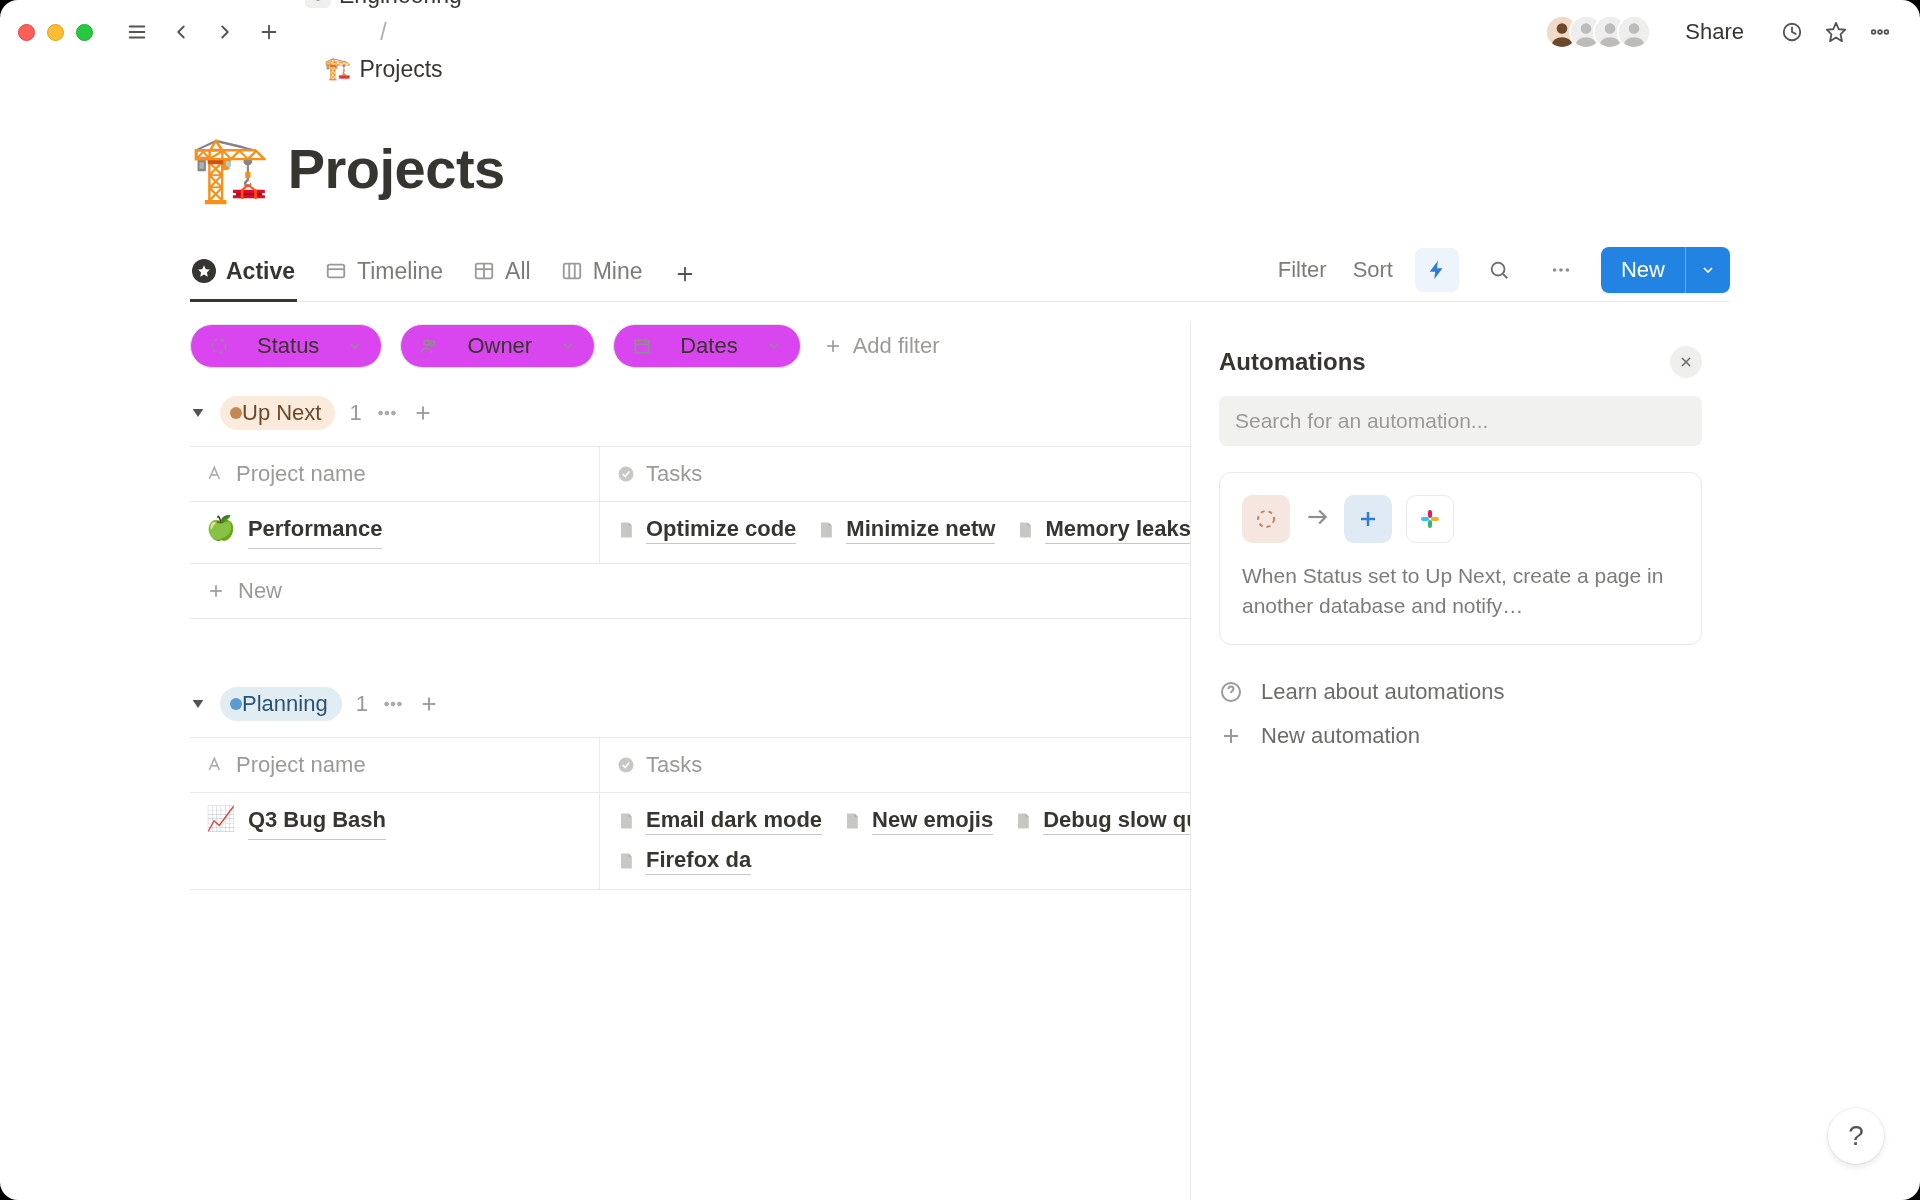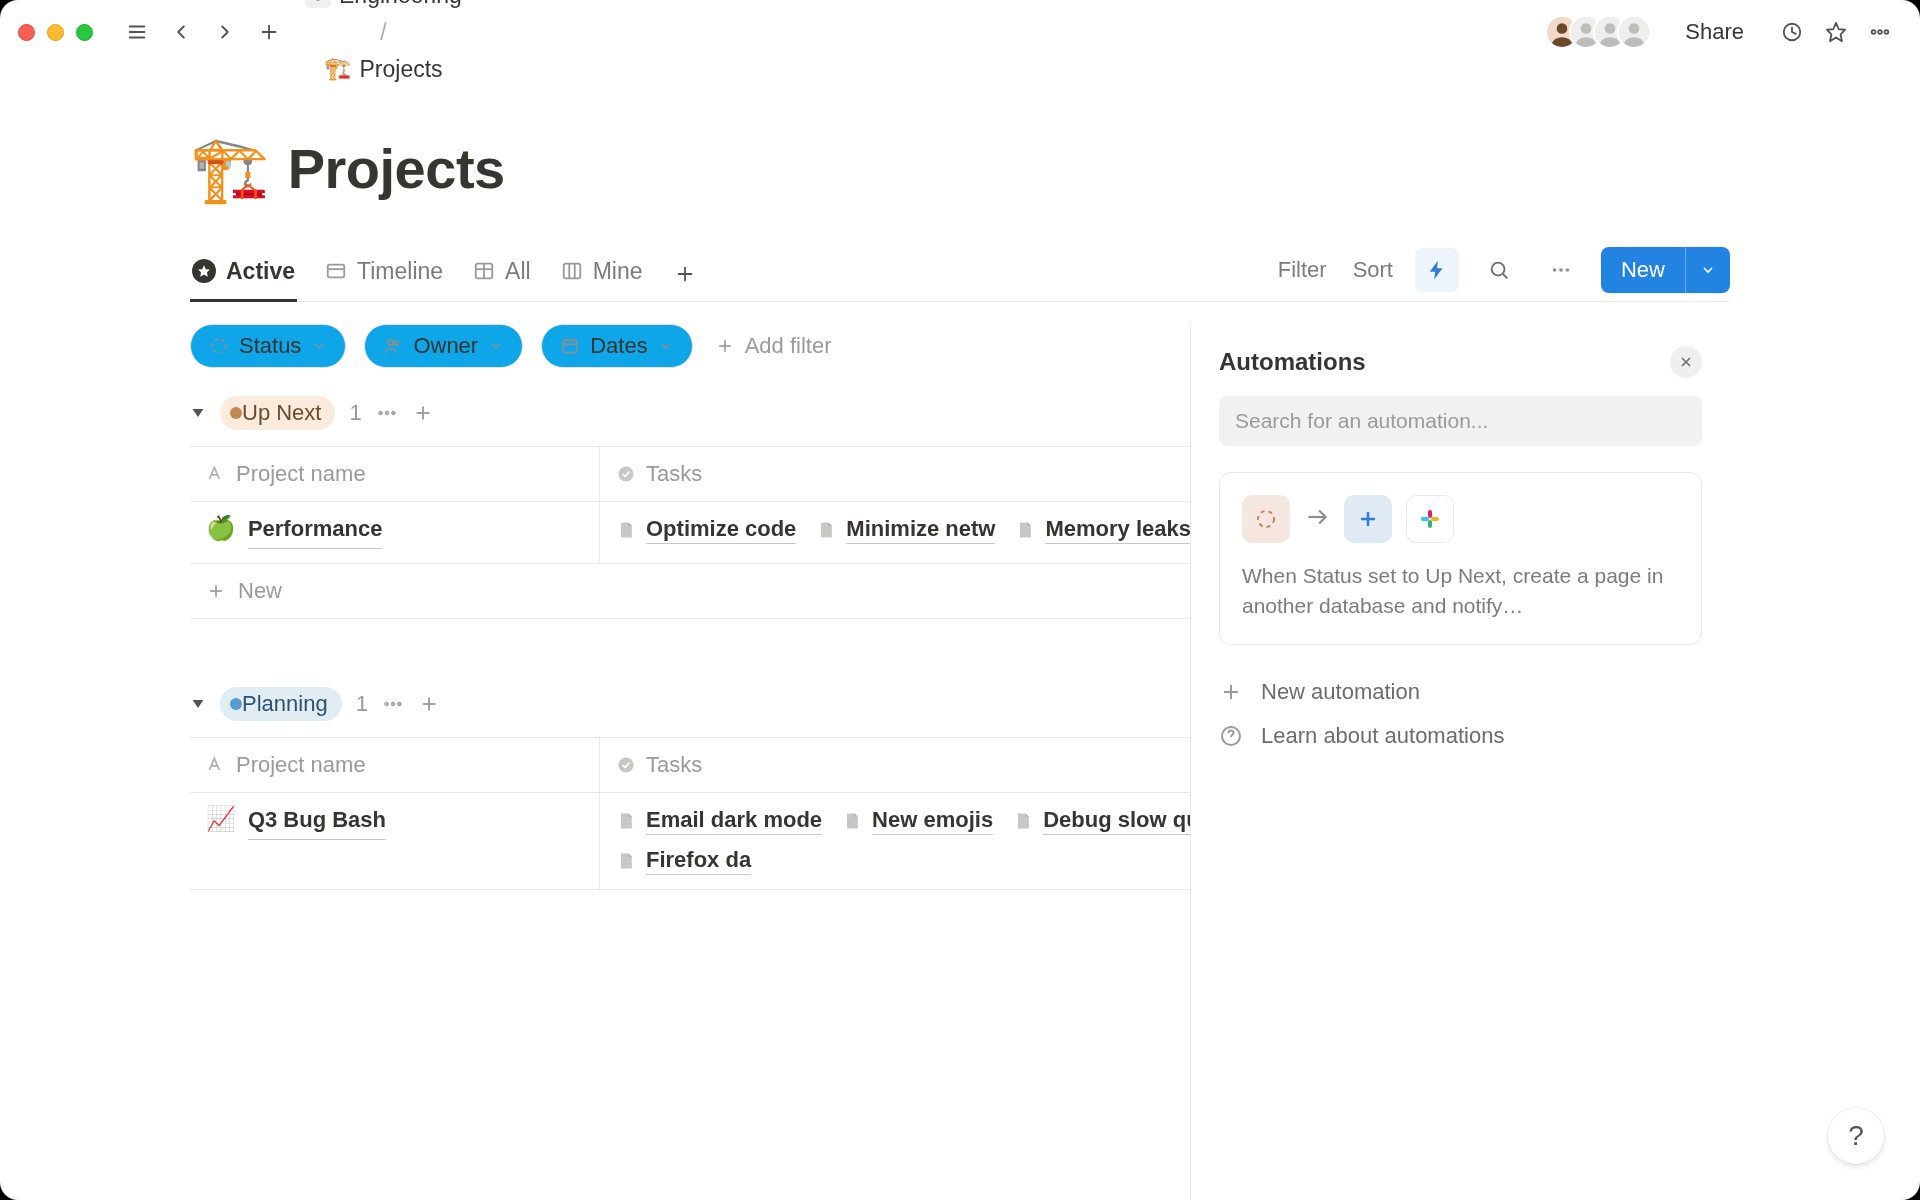--- a/index.html
+++ b/index.html
@@ -87,21 +87,21 @@
   .tool-icon{width:44px;height:44px;border-radius:8px;display:flex;align-items:center;justify-content:center;cursor:pointer;}
   .tool-icon.lightning{background:#eef4fb;color:#2e7cd6;}
   .tool-icon svg{width:22px;height:22px;}
   .new-btn{display:flex;align-items:stretch;height:46px;border-radius:8px;overflow:hidden;background:var(--blue-bg);color:#fff;font-size:22px;font-weight:500;box-shadow:0 1px 2px rgba(0,0,0,.08);}
   .new-btn .label{display:flex;align-items:center;padding:0 20px;cursor:pointer;}
   .new-btn .caret{display:flex;align-items:center;padding:0 14px;border-left:1px solid rgba(255,255,255,.35);cursor:pointer;}
   .new-btn .caret svg{width:16px;height:16px;stroke:#fff;}
 
   
   .filters-row{display:flex;align-items:center;gap:18px;padding:22px 0 28px;}
-  .chip{display:flex;align-items:center;gap:10px;border:1.5px solid var(--chip-border);border-radius:999px;padding:8px 18px;font-size:22px;color:var(--text);cursor:pointer;background:#0ea5e9;}
+  .chip{display:flex;align-items:center;gap:28px;border:1.5px solid var(--chip-border);border-radius:999px;padding:8px 18px;font-size:22px;color:var(--text);cursor:pointer;background:#d946ef;}
   .chip svg{width:20px;height:20px;stroke:#8f8e8b;fill:none;stroke-width:2;}
   .chip .chev{width:16px;height:16px;}
   .add-filter{display:flex;align-items:center;gap:10px;font-size:22px;color:var(--muted);cursor:pointer;padding:6px 4px;}
   .add-filter svg{width:20px;height:20px;stroke:var(--muted);}
 
   
   .group{}
   .group-header{display:flex;align-items:center;gap:14px;font-size:22px;margin-bottom:16px;}
   .group-header .toggle svg{width:16px;height:16px;fill:#55534e;}
   .status-pill{display:flex;align-items:center;border-radius:999px;padding:4px 14px 4px 10px;font-size:22px;font-weight:500;}
@@ -618,31 +618,31 @@
               <rect x="13" y="10" width="8" height="4" rx="2" fill="#ecb22e"></rect>
               <rect x="10" y="13" width="4" height="8" rx="2" fill="#2eb67d"></rect>
             </svg>
         </div>
       </div>
       <div class="card-desc">When Status set to Up Next, create a page in another database and notify…</div>
     </div>
     <div class="panel-actions">
       <div class="panel-action">
         <svg viewBox="0 0 24 24">
-            <line x1="12" y1="5" x2="12" y2="19"></line>
-            <line x1="5" y1="12" x2="19" y2="12"></line>
-          </svg>
-        <span>New automation</span>
-      </div>
-      <div class="panel-action">
-        <svg viewBox="0 0 24 24">
             <circle cx="12" cy="12" r="9"></circle>
             <path d="M9.5 9a2.5 2.5 0 115 0c0 1.5-2.5 2-2.5 4"></path>
             <line x1="12" y1="17" x2="12" y2="17.01"></line>
           </svg>
         <span>Learn about automations</span>
       </div>
+      <div class="panel-action">
+        <svg viewBox="0 0 24 24">
+            <line x1="12" y1="5" x2="12" y2="19"></line>
+            <line x1="5" y1="12" x2="19" y2="12"></line>
+          </svg>
+        <span>New automation</span>
+      </div>
     </div>
   </div>
 
   <div class="help">?</div>
 
 </div>
 
 </body></html>

